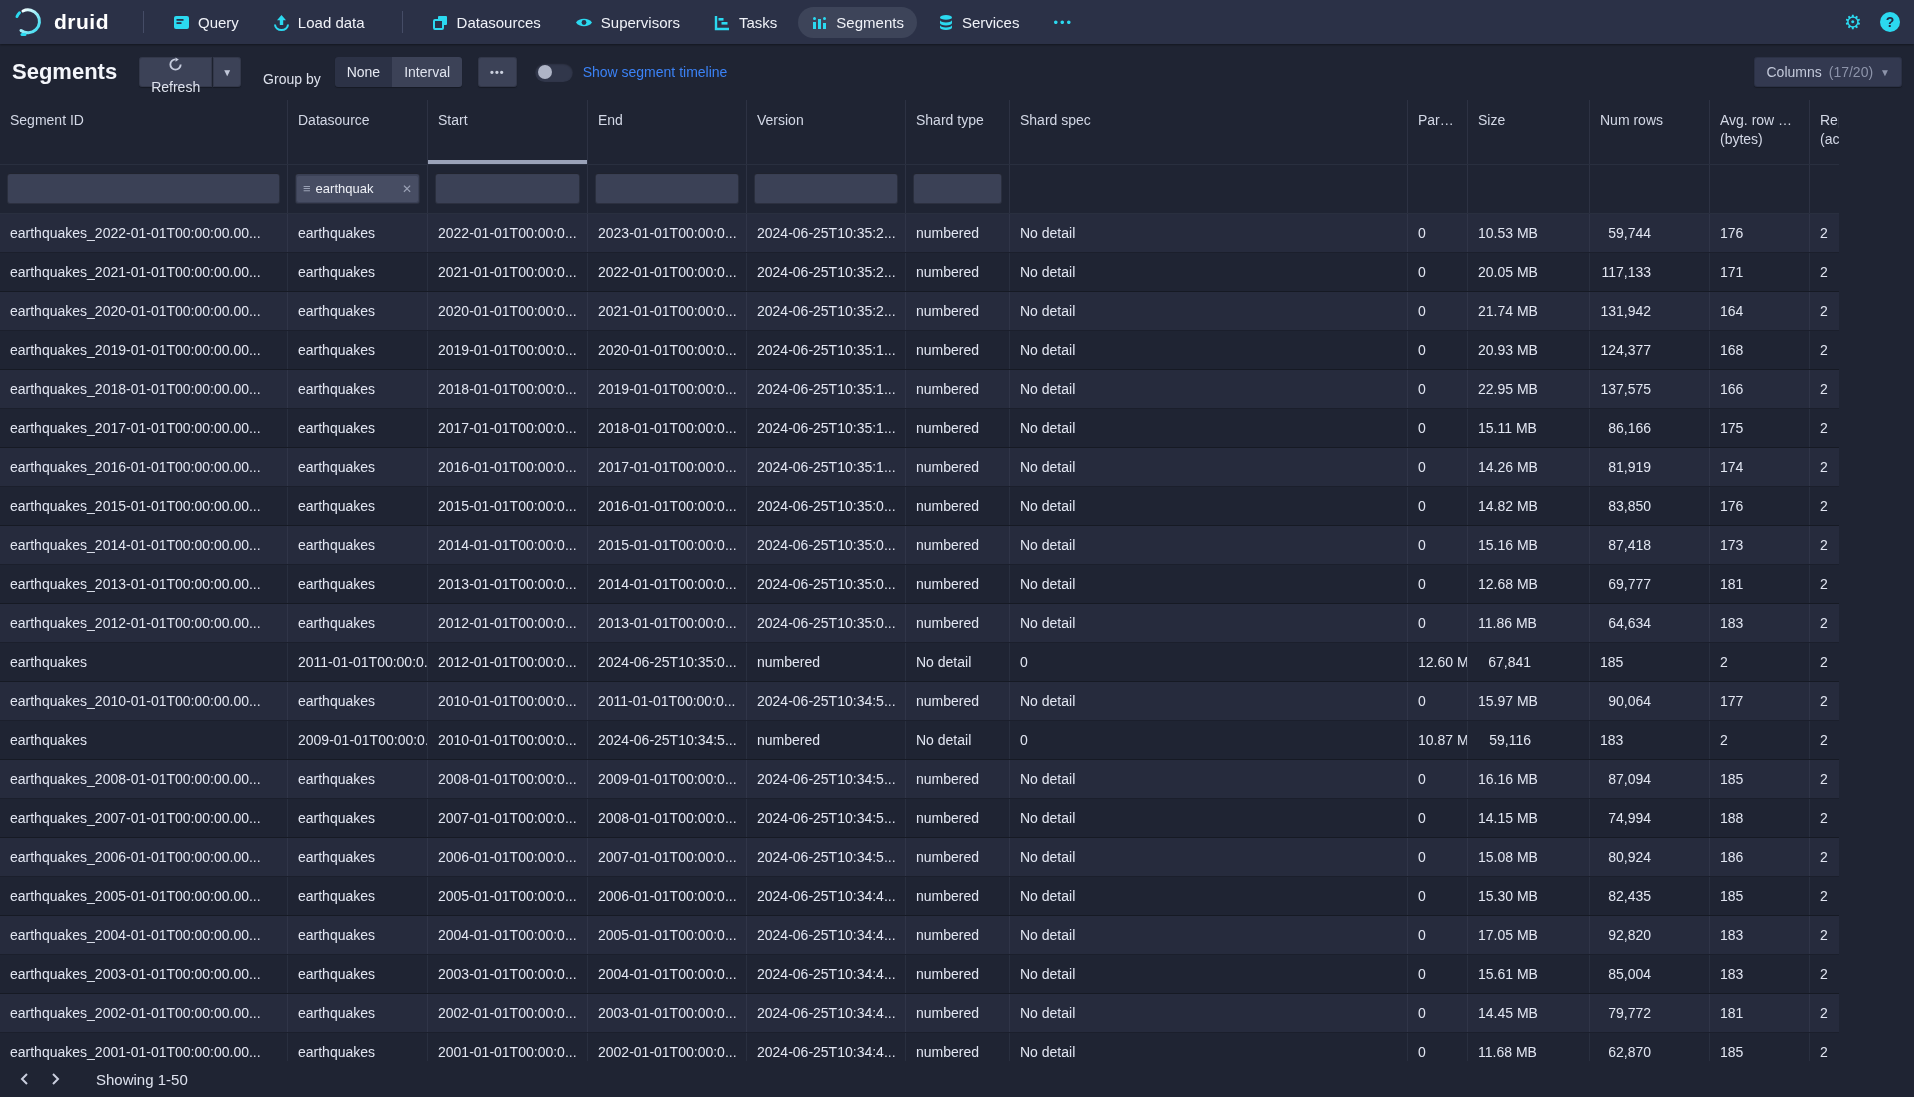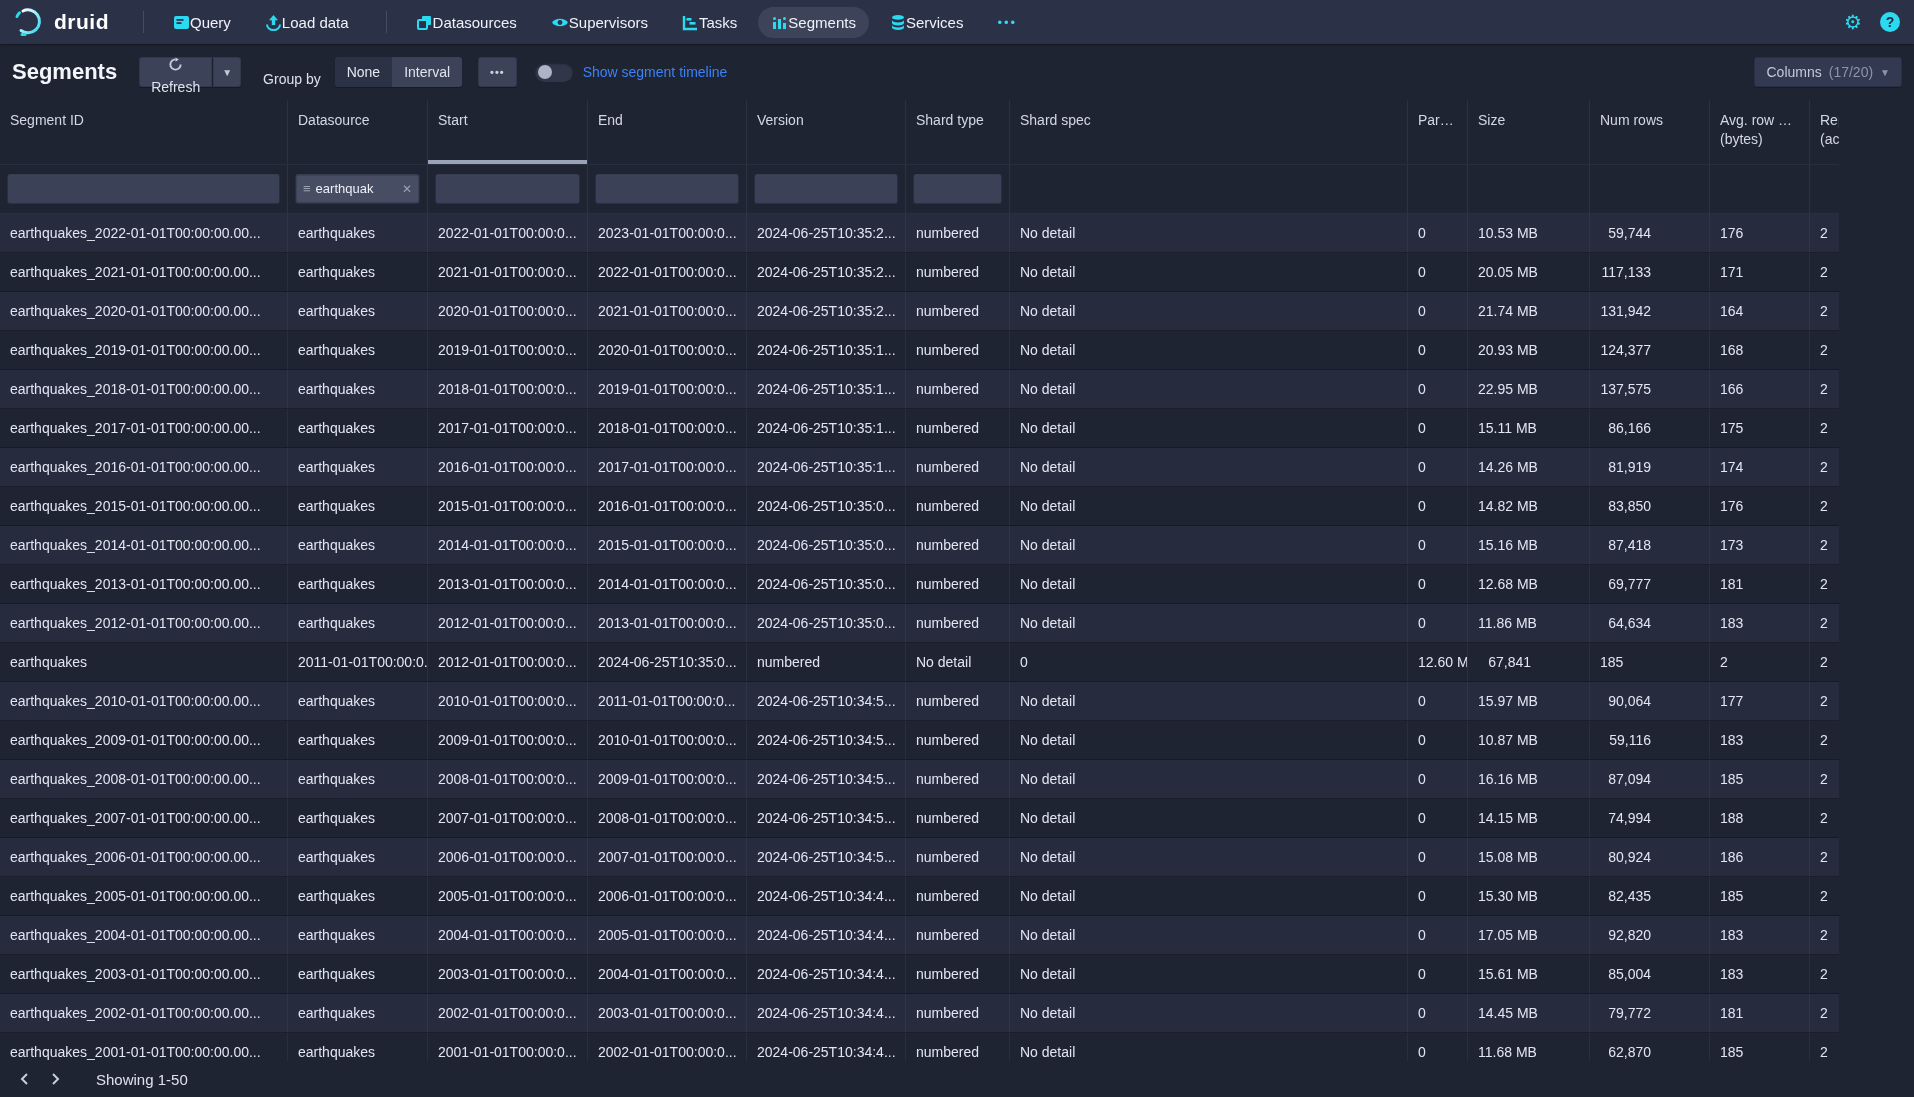--- a/index.html
+++ b/index.html
@@ -8,21 +8,21 @@
   .app { position:relative; width:1914px; height:1097px; overflow:hidden;
          background:#1f2433; color:#e2e6f2; }
 
   
   .navbar { position:absolute; top:0; left:0; right:0; height:44px;
             background:#2b3147; display:flex; align-items:center;
             padding:0 14px; box-shadow:0 1px 2px rgba(0,0,0,.4); z-index:30; }
   .logo { display:flex; align-items:center; gap:8px; margin-right:18px; }
   .logo-text { color:#ffffff; font-size:21px; font-weight:600; letter-spacing:.5px; }
   .nav-divider { width:1px; height:22px; background:#454c66; margin:0 16px; }
-  .nav-item { display:flex; align-items:center; padding:7px 13px;
+  .nav-item { display:flex; align-items:center; gap:8px; padding:7px 13px;
               border-radius:17px; cursor:pointer; color:#f0f2f8; font-size:15px;
               margin-right:8px; white-space:nowrap; }
   .nav-item.active { background:#3d4459; }
   .nav-right { margin-left:auto; display:flex; align-items:center; gap:18px; }
   .gear { color:#2bd9f0; font-size:20px; line-height:1; cursor:pointer; }
   .help-badge { width:20px; height:20px; border-radius:50%; background:#2bd9f0;
                 color:#232941; font-weight:bold; font-size:14px; display:flex;
                 align-items:center; justify-content:center; cursor:pointer; }
 
   
@@ -477,21 +477,20 @@
           <div class="cell col-shard_type">numbered</div>
           <div class="cell col-shard_spec">No detail</div>
           <div class="cell col-partition">0</div>
           <div class="cell col-size">15.97 MB</div>
           <div class="cell col-num_rows">90,064</div>
           <div class="cell col-avg_row_size">177</div>
           <div class="cell col-replicas">2</div>
           <div class="cell col-replication_factor">2</div>
         </div>
         <div class="grid row">
-          <div class="cell col-segment_id">earthquakes_2009-01-01T00:00:00.00...</div>
           <div class="cell col-datasource">earthquakes</div>
           <div class="cell col-start">2009-01-01T00:00:0...</div>
           <div class="cell col-end">2010-01-01T00:00:0...</div>
           <div class="cell col-version">2024-06-25T10:34:5...</div>
           <div class="cell col-shard_type">numbered</div>
           <div class="cell col-shard_spec">No detail</div>
           <div class="cell col-partition">0</div>
           <div class="cell col-size">10.87 MB</div>
           <div class="cell col-num_rows">59,116</div>
           <div class="cell col-avg_row_size">183</div>

